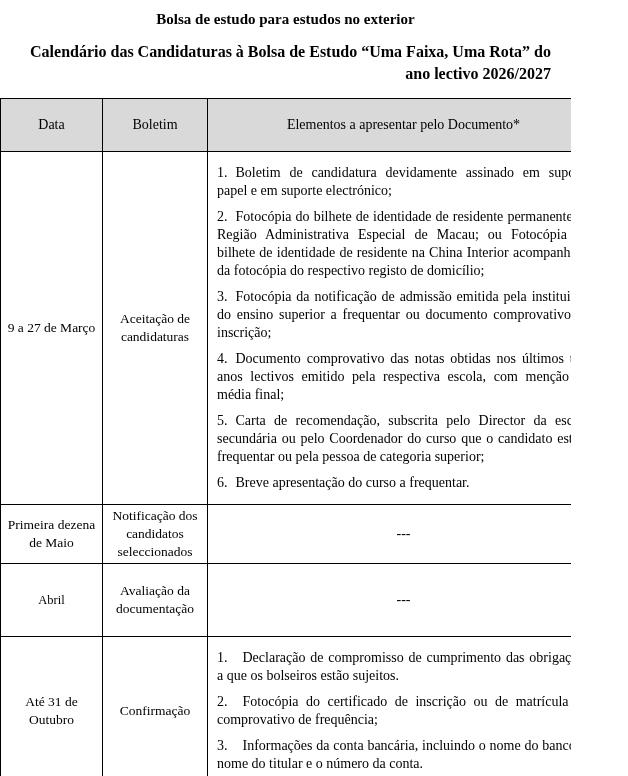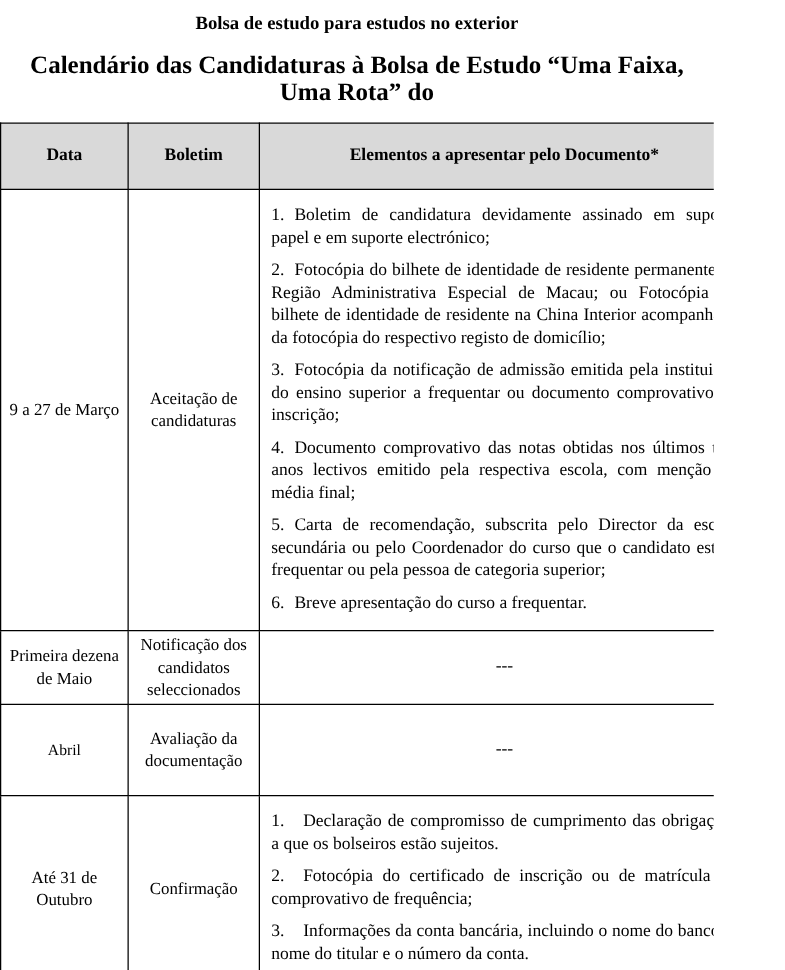--- a/index.html
+++ b/index.html
@@ -24,43 +24,43 @@
     padding-top: 9px;
   }
   .doc-title {
     text-align: center;
     font-weight: bold;
     font-size: 15px;
     line-height: 20px;
     margin: 0 20px;
   }
   .doc-subtitle {
-    text-align: center;
+    text-align: right;
     font-weight: bold;
-    font-size: 20px;
+    font-size: 16px;
     line-height: 22px;
     margin: 12px 20px 0 20px;
   }
   table.calendar {
     border-collapse: collapse;
     table-layout: fixed;
     width: 599px;
     margin: 13px auto 0 auto;
   }
   .calendar col.c-data   { width: 102px; }
   .calendar col.c-tarefa { width: 105px; }
   .calendar col.c-elem   { width: 392px; }
   .calendar th, .calendar td {
     border: 1.5px solid var(--border-color);
     vertical-align: middle;
   }
   .calendar thead tr { height: 35px; }
   .calendar th {
     background: var(--header-bg);
-    font-weight: bold;
+    font-weight: normal;
     font-size: 14px;
     text-align: center;
     padding: 18px 2px;
   }
   .cell-data, .cell-tarefa {
     text-align: center;
     font-size: 13.5px;
     line-height: 18px;
     padding: 2px;
   }
@@ -84,20 +84,21 @@
 </style>
 </head>
 <body>
 
 <div class="page">
 
   <div class="doc-title">Bolsa de estudo para estudos no exterior</div>
 
   <div class="doc-subtitle">
     <div>Calendário das Candidaturas à Bolsa de Estudo “Uma Faixa, Uma Rota” do</div>
+    <div>ano lectivo 2026/2027</div>
   </div>
 
   <table class="calendar">
     <colgroup>
       <col class="c-data">
       <col class="c-tarefa">
       <col class="c-elem">
     </colgroup>
     <thead>
       <tr>

